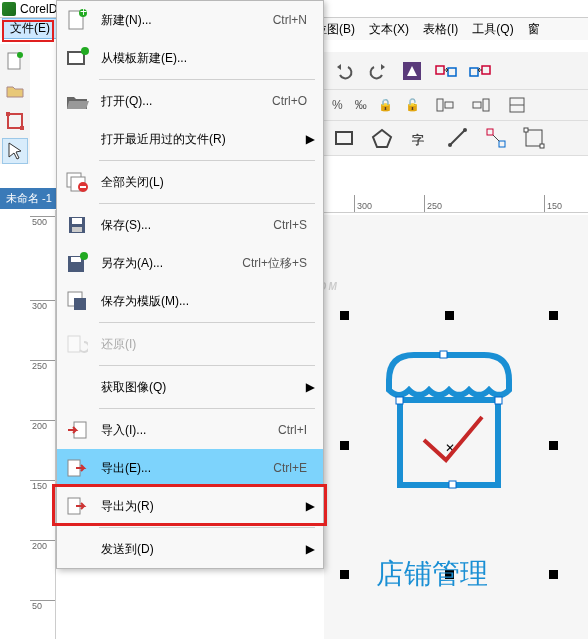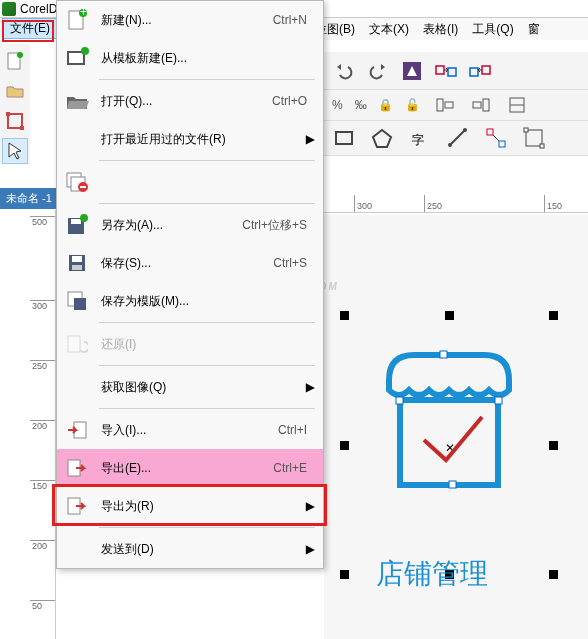--- a/index.html
+++ b/index.html
@@ -27,21 +27,21 @@
 .ruler-h .tick{position:absolute;top:0;height:100%;border-left:1px solid #999;font-size:9px;color:#666;padding-top:6px;padding-left:2px}
 .canvas{position:absolute;left:324px;top:215px;right:0;bottom:0;background:#f6f6f6}
 .sel-handles{position:absolute;left:20px;top:100px;width:210px;height:260px}
 .sel-handles .h{position:absolute;width:9px;height:9px;background:#000}
 .sel-handles .hm{position:absolute;width:9px;height:9px}
 .storefront{position:absolute;left:50px;top:130px;width:150px;height:150px}
 .watermark{position:absolute;left:222px;top:270px;color:rgba(170,170,170,.55);font-size:26px;font-weight:700;font-style:italic;letter-spacing:1px;pointer-events:none;text-align:center;line-height:1}
 .watermark .sub{font-size:10px;letter-spacing:2px}
 .dropdown{position:absolute;left:56px;top:0;width:268px;background:#f8f8f8;border:1px solid #b8b8b8;box-shadow:2px 2px 6px rgba(0,0,0,.25);z-index:40}
 .dd-item{display:flex;align-items:center;height:38px;padding:0 10px 0 0;position:relative}
-.dd-item:hover,.dd-item.hover{background:#f9a8d4}
+.dd-item:hover,.dd-item.hover{background:#7dd3fc}
 .dd-ic{width:40px;display:flex;align-items:center;justify-content:center}
 .dd-label{flex:1;padding-left:4px}
 .dd-sc{color:#555;padding-right:6px}
 .dd-sep{height:1px;background:#d0d0d0;margin:2px 8px 2px 42px}
 .dd-arrow{position:absolute;right:8px}
 .dd-item.disabled{color:#aaa}
 .export-highlight{position:absolute;border:3px solid #e02020;z-index:60;pointer-events:none}
 .shop-text{position:absolute;color:#1a8fd4;font-size:28px;font-family:Liberation Serif, serif}
 svg{display:block}
 </style>
@@ -281,46 +281,47 @@
   <div class="dd-sep"></div>
   <div class="dd-item">
     <div class="dd-ic">
         <svg width="24" height="22">
           <rect x="2" y="2" width="14" height="14" fill="#fff" stroke="#888"></rect>
           <rect x="6" y="6" width="14" height="14" fill="#fff" stroke="#888"></rect>
           <circle cx="18" cy="16" r="5" fill="#d33"></circle>
           <rect x="15" y="15" width="6" height="2" fill="#fff"></rect>
         </svg>
       </div>
-  </div>
-  <div class="dd-sep"></div>
+    <div class="dd-label">全部关闭(L)</div>
+  </div>
+  <div class="dd-sep"></div>
+  <div class="dd-item">
+    <div class="dd-ic">
+        <svg width="20" height="20">
+          <rect x="2" y="2" width="16" height="16" fill="#4a5a7a"></rect>
+          <rect x="5" y="3" width="10" height="6" fill="#fff"></rect>
+          <rect x="5" y="12" width="10" height="5" fill="#ccc"></rect>
+        </svg>
+      </div>
+    <div class="dd-label">保存(S)...</div>
+    <div class="dd-sc">Ctrl+S</div>
+  </div>
   <div class="dd-item">
     <div class="dd-ic">
         <svg width="22" height="22">
           <rect x="2" y="4" width="16" height="16" fill="#4a5a7a"></rect>
           <rect x="5" y="5" width="10" height="5" fill="#fff"></rect>
           <circle cx="18" cy="4" r="4" fill="#2a2"></circle>
         </svg>
       </div>
     <div class="dd-label">另存为(A)...</div>
     <div class="dd-sc">Ctrl+位移+S</div>
   </div>
   <div class="dd-item">
     <div class="dd-ic">
-        <svg width="20" height="20">
-          <rect x="2" y="2" width="16" height="16" fill="#4a5a7a"></rect>
-          <rect x="5" y="3" width="10" height="6" fill="#fff"></rect>
-          <rect x="5" y="12" width="10" height="5" fill="#ccc"></rect>
-        </svg>
-      </div>
-    <div class="dd-label">保存(S)...</div>
-    <div class="dd-sc">Ctrl+S</div>
-  </div>
-  <div class="dd-item">
-    <div class="dd-ic">
         <svg width="22" height="22">
           <rect x="2" y="2" width="14" height="14" fill="#fff" stroke="#888"></rect>
           <rect x="8" y="8" width="12" height="12" fill="#4a5a7a"></rect>
         </svg>
       </div>
     <div class="dd-label">保存为模版(M)...</div>
   </div>
   <div class="dd-sep"></div>
   <div class="dd-item disabled">
     <div class="dd-ic">

